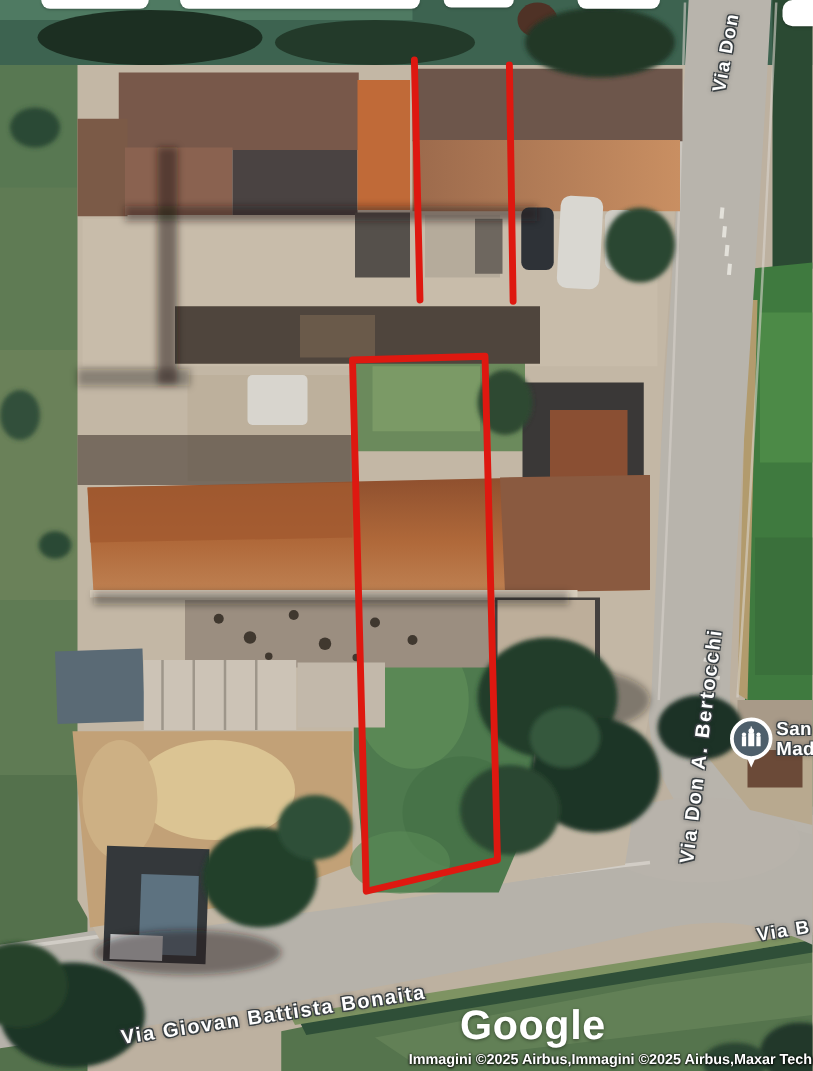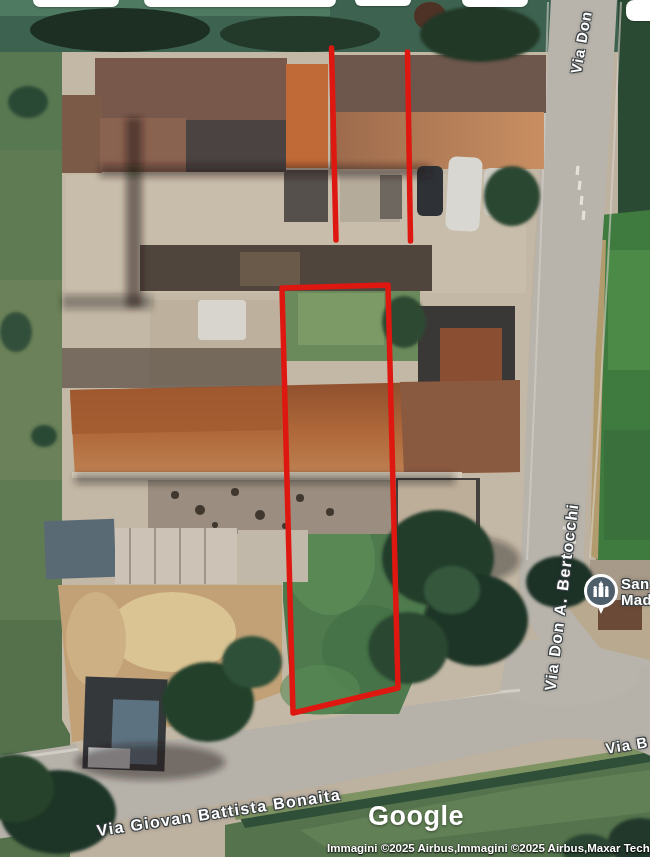--- a/index.html
+++ b/index.html
@@ -24,21 +24,21 @@
   .lbl-via-b{left:627px;top:745px;font-size:15px;
     transform:translate(-50%,-50%) rotate(-9deg);}
   .poi-label{
     position:absolute;left:621px;top:576px;color:#fff;font-weight:bold;
     font-size:15px;line-height:16px;letter-spacing:.3px;
     text-shadow:-1px -1px 0 #3a4043,1px -1px 0 #3a4043,-1px 1px 0 #3a4043,
                  1px 1px 0 #3a4043,0 0 4px rgba(42,46,50,.85);
   }
   .poi-marker{position:absolute;left:582px;top:573px;width:38px;height:44px;cursor:pointer;}
   .google-logo{
-    position:absolute;left:368px;top:801px;color:#fff;font-size:27px;
+    position:absolute;left:368px;top:801px;color:#fff;font-size:33px;
     font-weight:600;letter-spacing:.5px;
     text-shadow:0 1px 3px rgba(0,0,0,.45);cursor:pointer;
   }
   .attribution{
     position:absolute;left:327px;top:842px;color:#fff;font-size:11.5px;
     font-weight:bold;white-space:nowrap;
     text-shadow:0 0 2px #000,0 1px 2px #000;
   }
   .ui-chip{
     position:absolute;top:0;background:#fff;border-radius:0 0 8px 8px;

